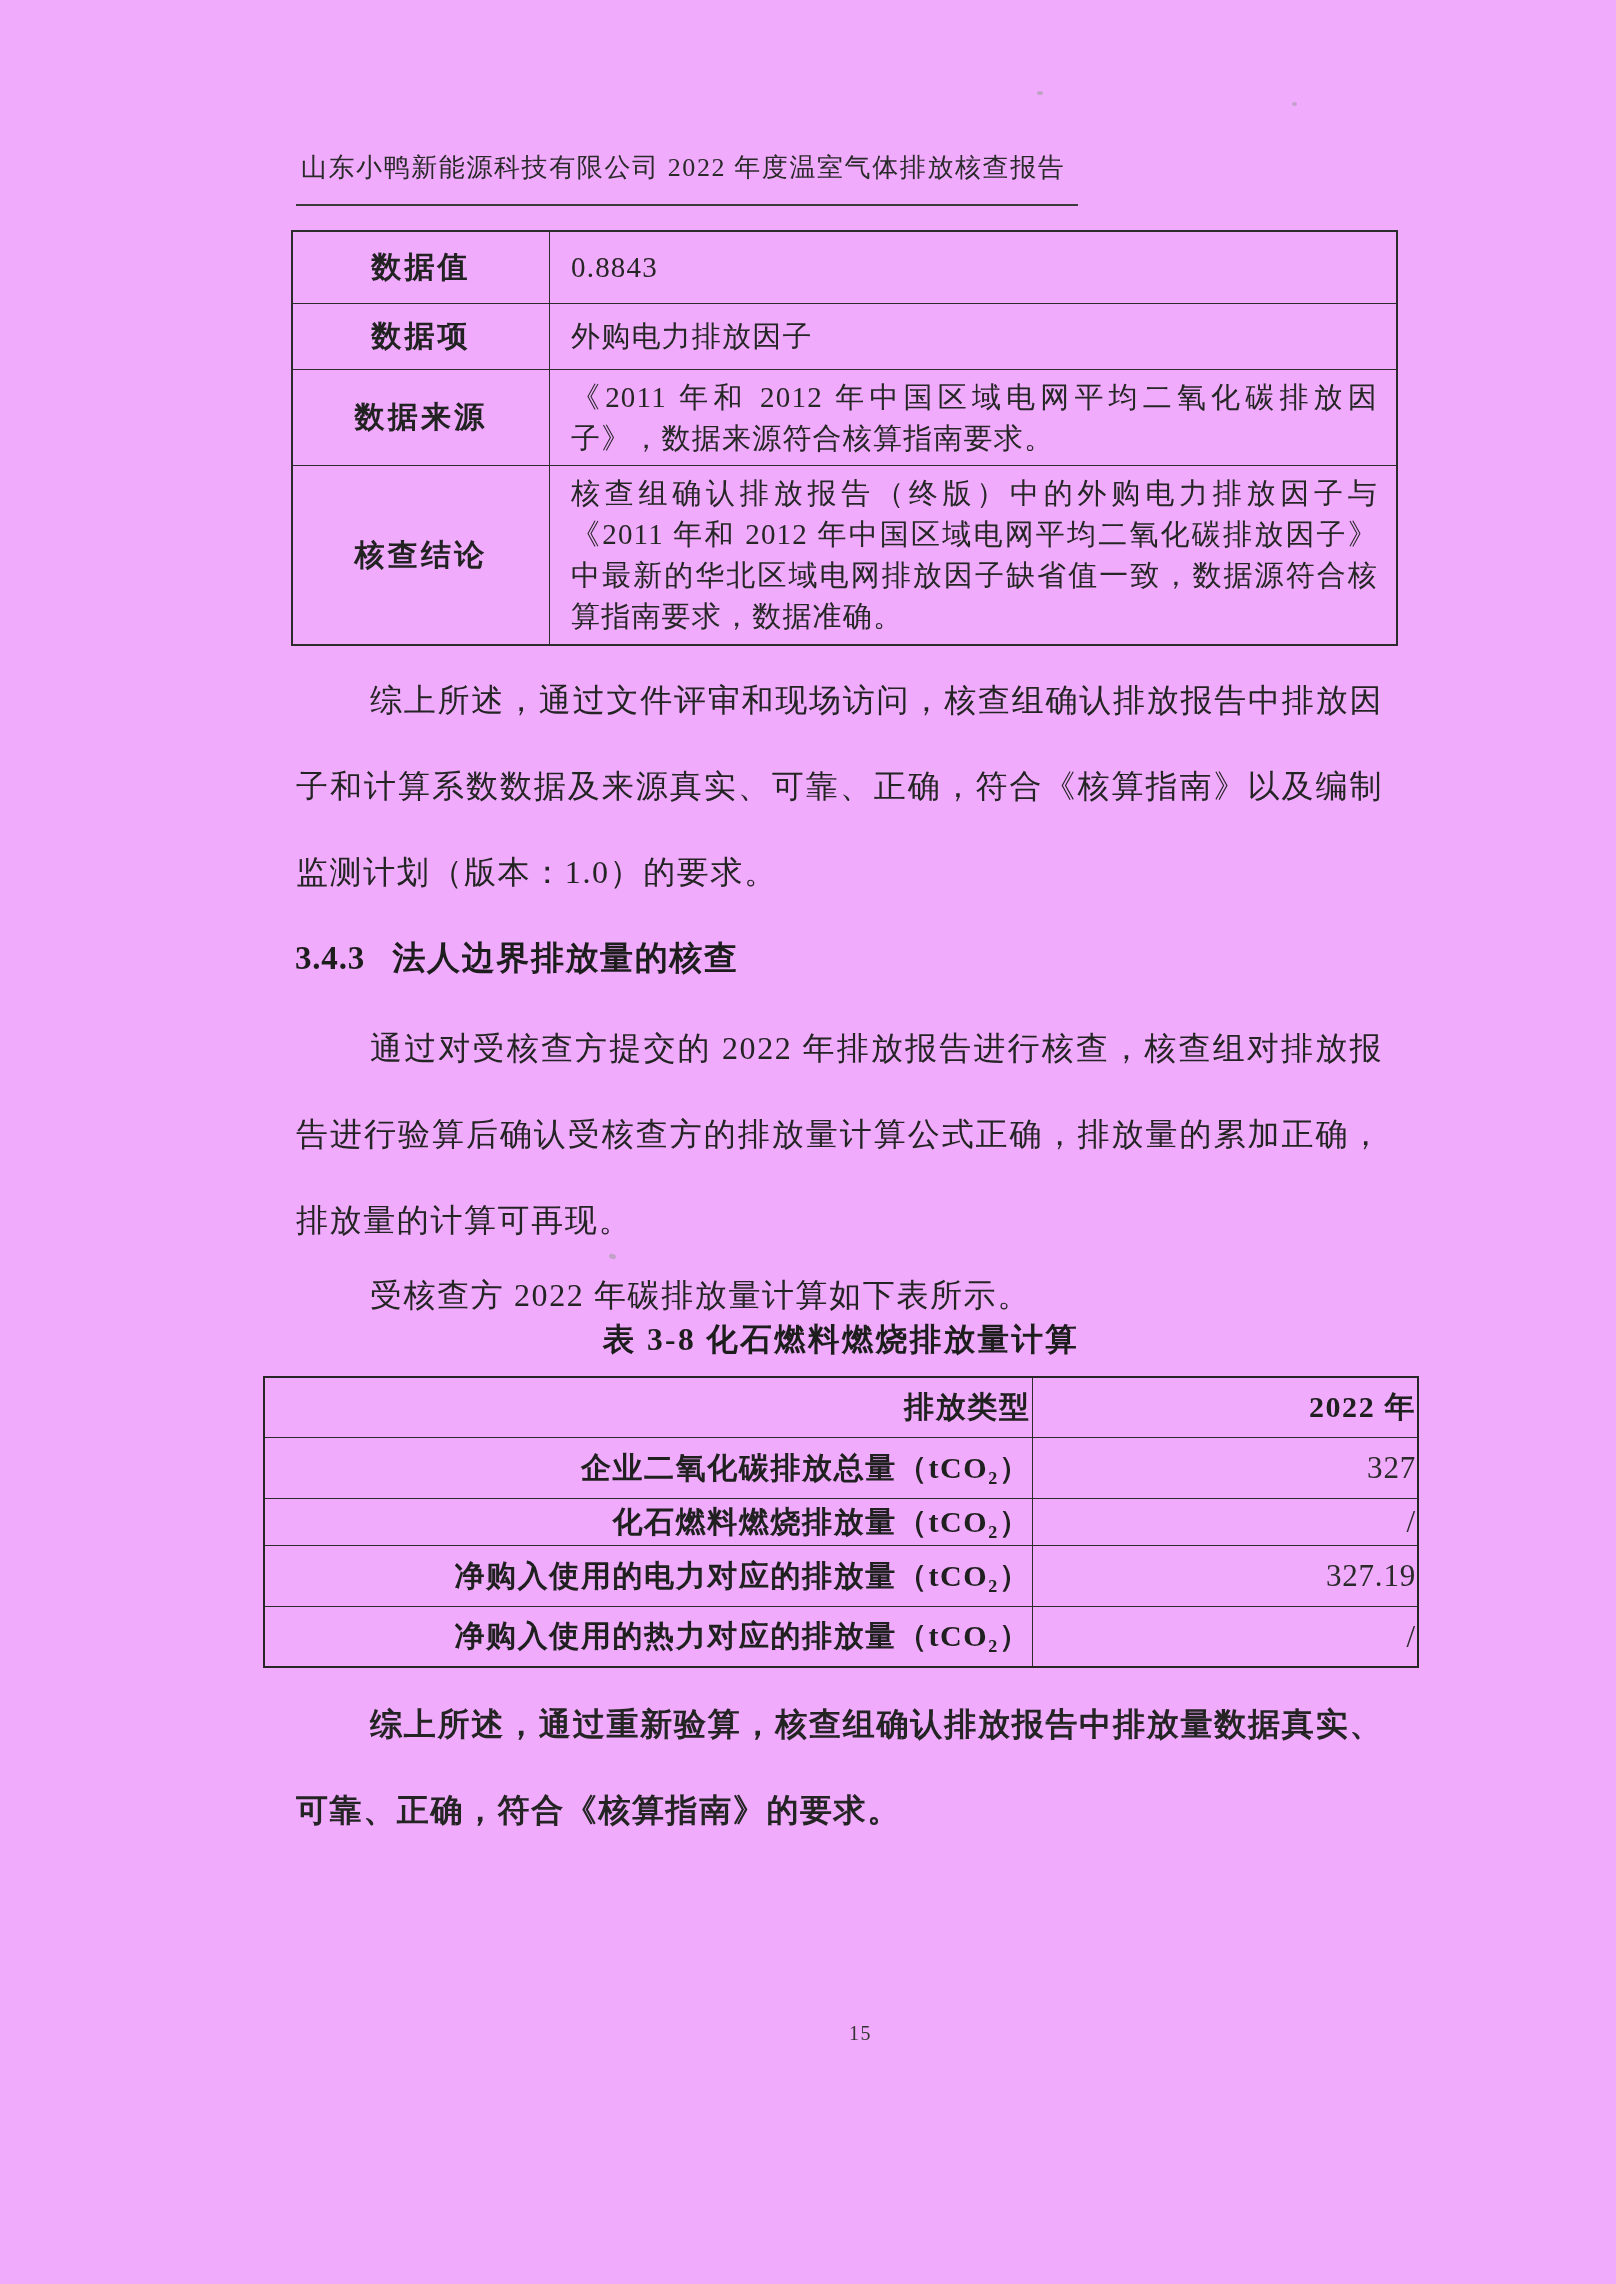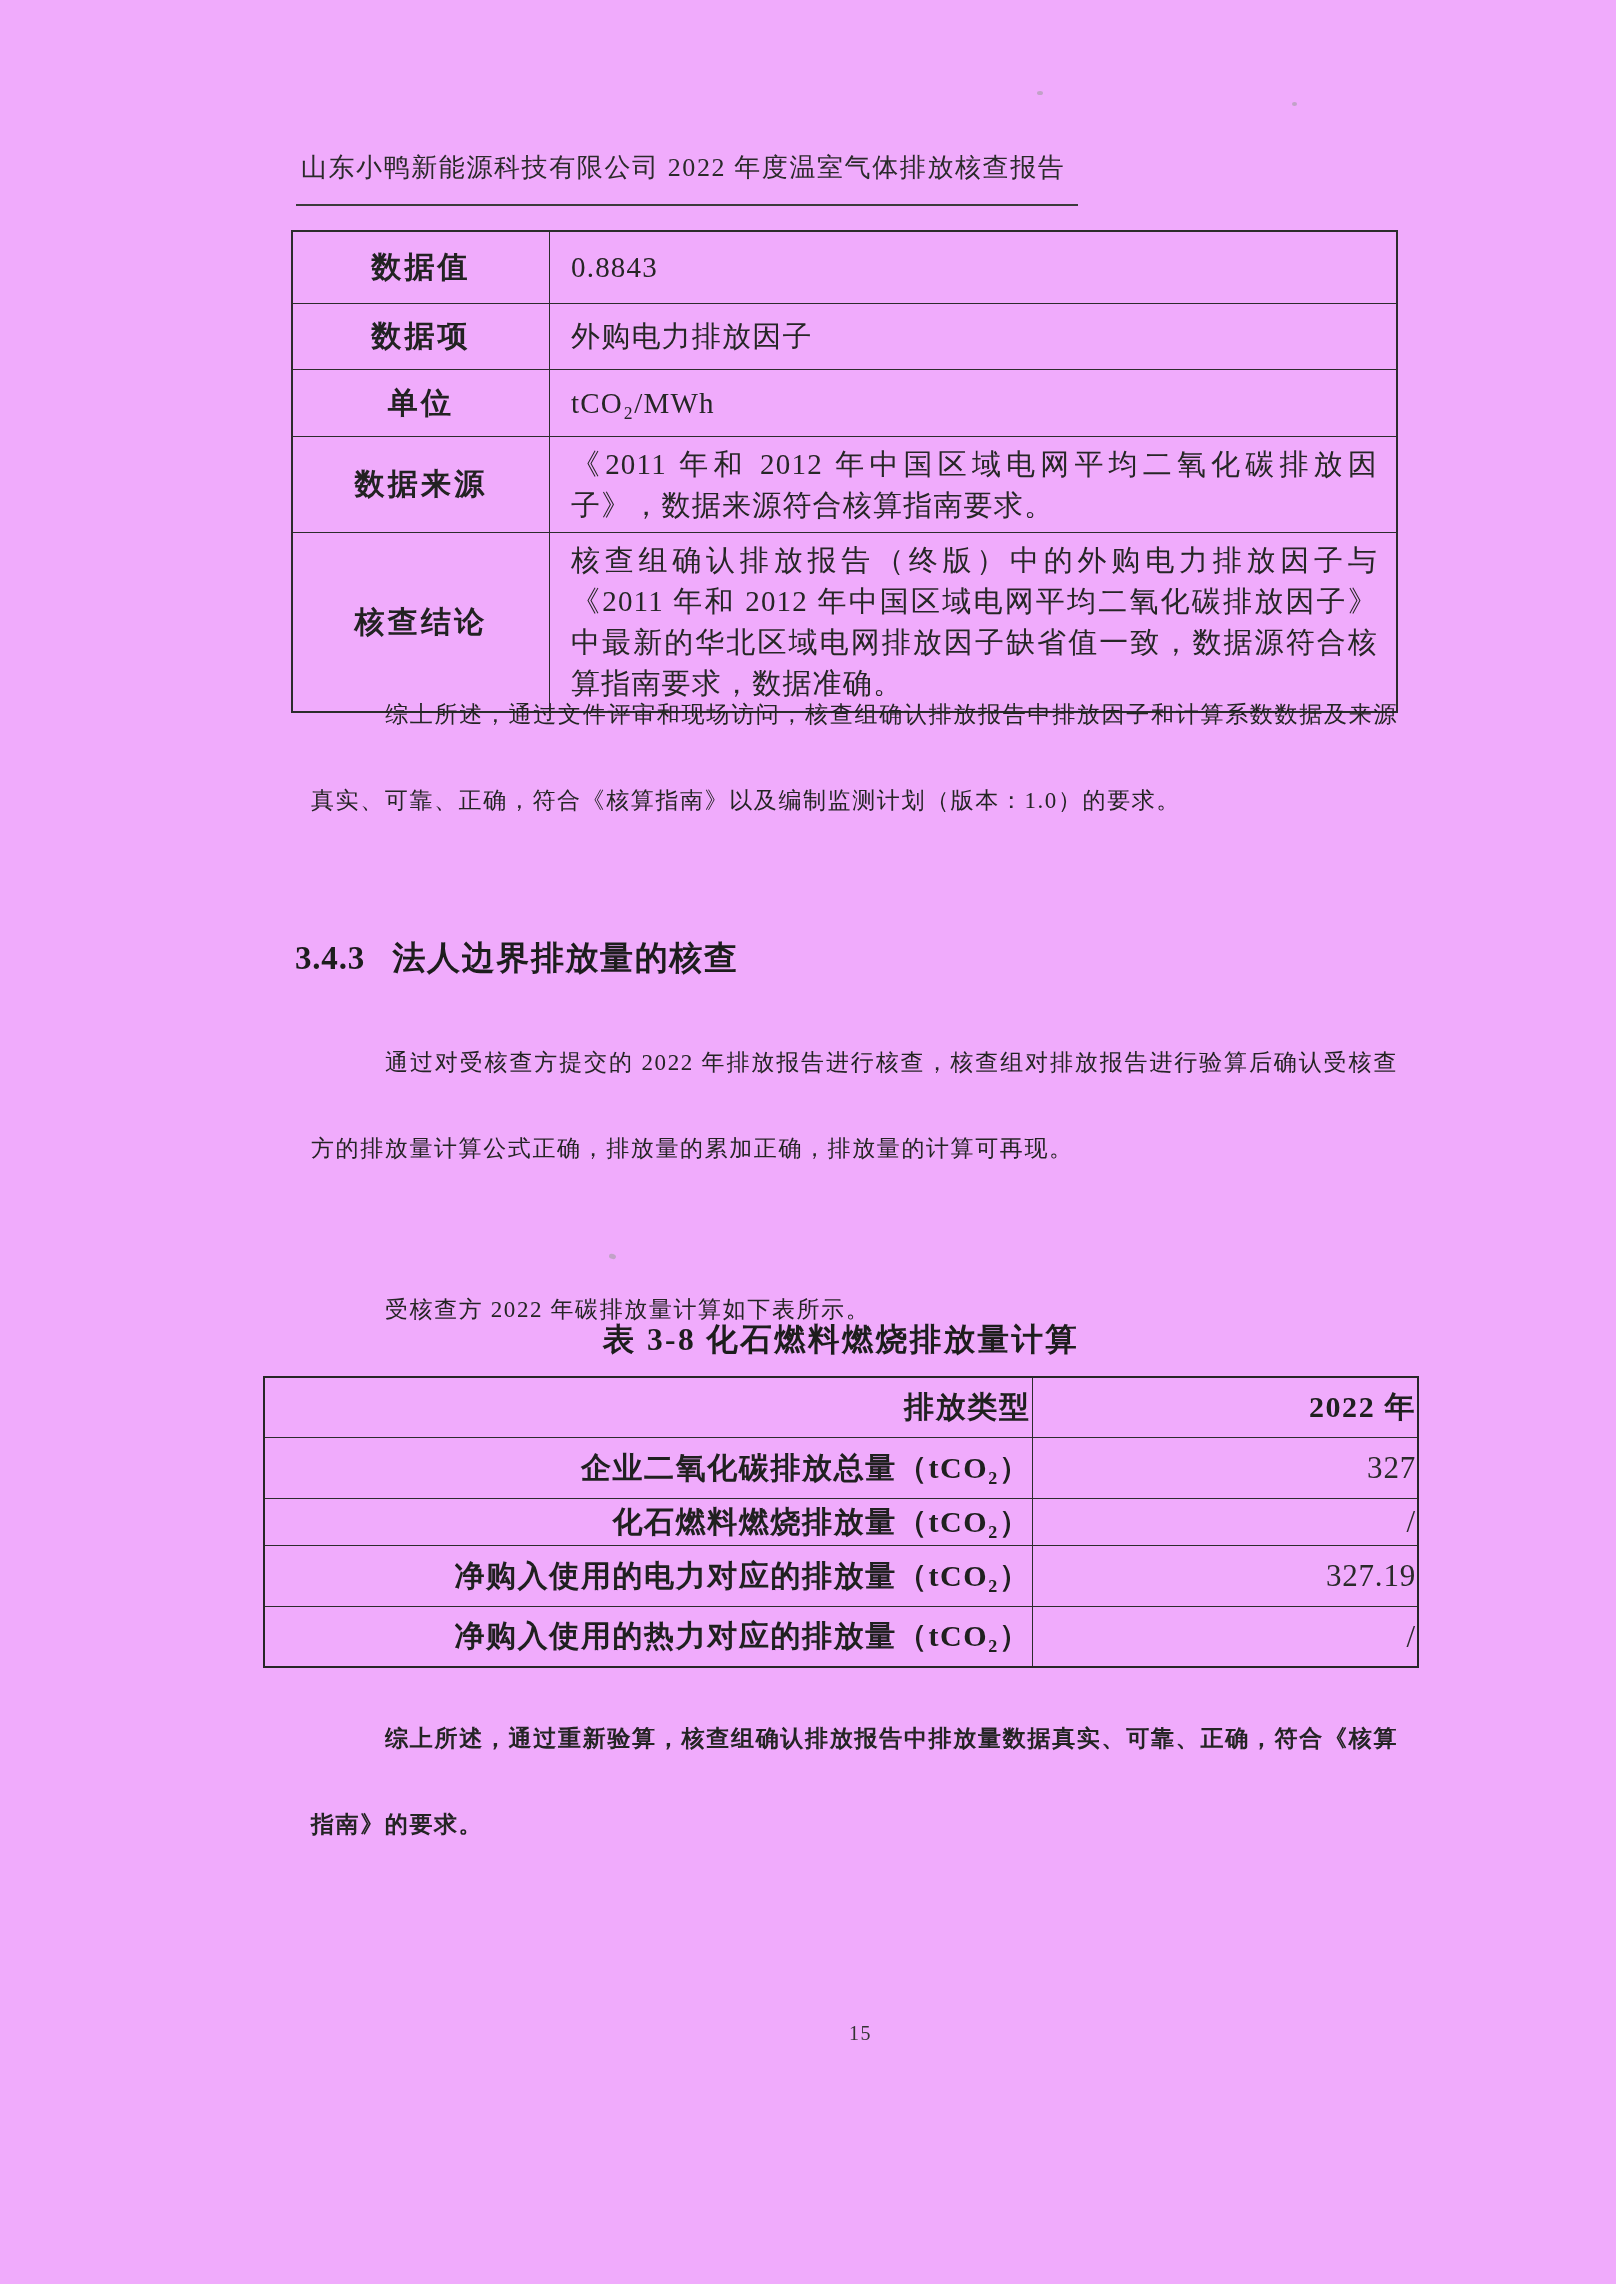--- a/index.html
+++ b/index.html
@@ -69,22 +69,22 @@
   tr.fr-2 th, tr.fr-2 td { height: 52px; }
   tr.fr-3 th, tr.fr-3 td { height: 53px; }
   tr.fr-4 th, tr.fr-4 td { height: 82px; }
   tr.fr-5 th, tr.fr-5 td { height: 165px; }
 
   
   .para {
     position: absolute;
     left: 295px;
     width: 1087px;
-    margin: 16px;
-    font-size: 23px;
+    margin: 1px;
+    font-size: 32px;
     line-height: 86px;
     letter-spacing: 1.6px;
     text-align: justify;
     text-indent: 74px;
     color: #242424;
   }
   .para-summary-factors { top: 656px; }
   .para-verification    { top: 1004px; }
   .para-table-intro     { top: 1251px; }
   .para-summary-emis    { top: 1680px; font-weight: bold; }
@@ -189,24 +189,20 @@
 
   <table class="factor-table">
     <tbody>
       <tr class="fr-1">
         <th>数据值</th>
         <td>0.8843</td>
       </tr>
       <tr class="fr-2">
         <th>数据项</th>
         <td>外购电力排放因子</td>
-      </tr>
-      <tr class="fr-3">
-        <th>单位</th>
-        <td>tCO₂/MWh</td>
       </tr>
       <tr class="fr-4">
         <th>数据来源</th>
         <td>《2011 年和 2012 年中国区域电网平均二氧化碳排放因子》，数据来源符合核算指南要求。</td>
       </tr>
       <tr class="fr-5">
         <th>核查结论</th>
         <td>核查组确认排放报告（终版）中的外购电力排放因子与《2011 年和 2012 年中国区域电网平均二氧化碳排放因子》中最新的华北区域电网排放因子缺省值一致，数据源符合核算指南要求，数据准确。</td>
       </tr>
     </tbody>

